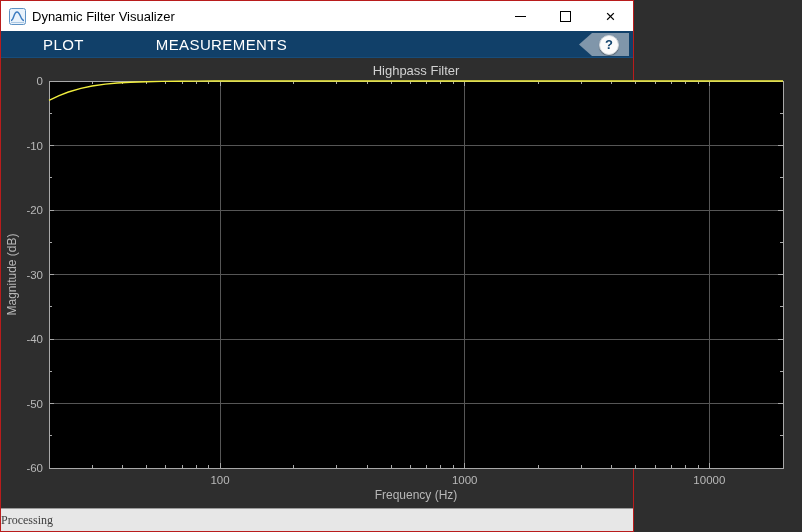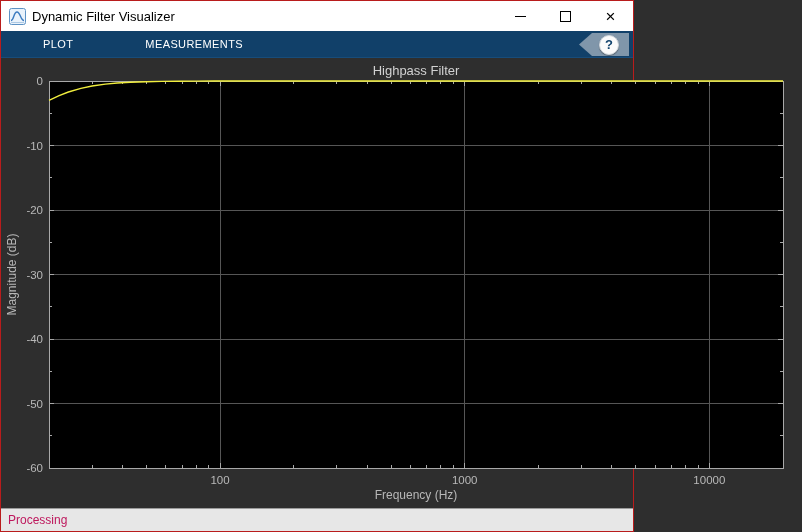--- a/index.html
+++ b/index.html
@@ -36,21 +36,21 @@
 
   
   .toolstrip {
     height: 27px; flex: 0 0 27px;
     background: #114069;
     border-bottom: 1px solid #174c7a;
     display: flex; align-items: center;
     position: relative;
   }
   .tab {
-    color: #ffffff; font-size: 11px; letter-spacing: 0.4px;
+    color: #ffffff; font-size: 15px; letter-spacing: 0.4px;
     cursor: default; white-space: nowrap;
   }
   .tab-plot { margin-left: 42px; }
   .tab-measurements { margin-left: 72px; }
   .help-collapse {
     position: absolute; right: 4px; top: 2px;
     width: 50px; height: 23px;
     background: #8096aa;
     clip-path: polygon(0 50%, 13px 0, 100% 0, 100% 100%, 13px 100%);
     display: flex; align-items: center; justify-content: center;
@@ -70,21 +70,21 @@
     position: relative;
   }
   .figure-area svg { position: absolute; left: 0; top: 0; }
 
   
   .statusbar {
     flex: 1 1 auto;
     background: #e7e7e7; border-top: 1px solid #9b9b9b;
     display: flex; align-items: center;
   }
-  .status-text { margin-left: 7px; font-size: 12px; color: #be185d; }
+  .status-text { font-size: 12px; color: #404040; font-family: Liberation Serif, serif; }
 </style>
 </head>
 <body>
 
 <div class="window">
 
   <div class="titlebar">
     <svg class="app-icon" viewBox="0 0 17 17">
       <rect x="0.5" y="0.5" width="16" height="16" rx="2" fill="#e9f2fb" stroke="#5e93c5"></rect>
       <path d="M2 12.5 C 5 12.5 4.5 4 8 4 S 11.5 12.5 15 12.5" fill="none" stroke="#3a7abf" stroke-width="1.4"></path>

